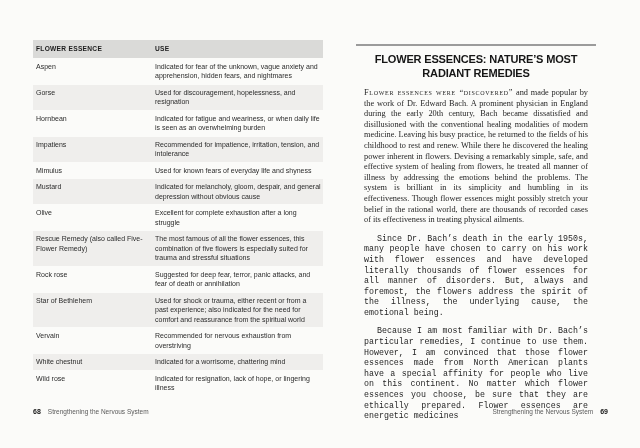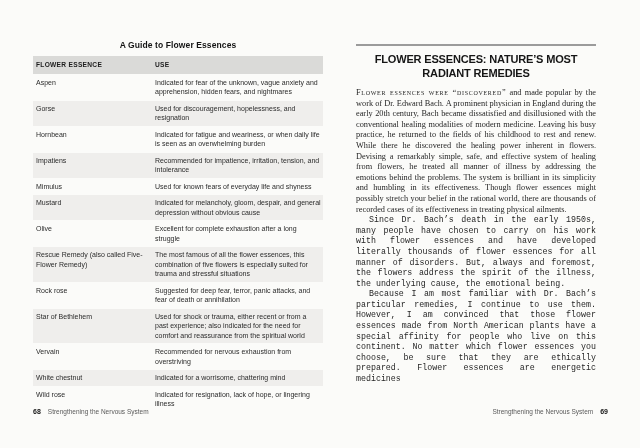--- a/index.html
+++ b/index.html
@@ -31,36 +31,35 @@
   .head-rule{height:2px;background:#9b9b9b;margin-bottom:7px;}
   .chapter-heading{
     text-align:center;font-weight:bold;font-size:11.5px;line-height:13.5px;
     letter-spacing:-.2px;color:#161616;margin:0 0 8px 0;
     transform:scaleX(.96);transform-origin:center;
   }
   .bodytext{
     font-family:"Liberation Serif",serif;font-size:8.3px;line-height:10.6px;
     color:#262626;text-align:justify;
   }
-  .bodytext p{margin:0;}
+  .bodytext p{margin:8px;}
   .bodytext p.indent{text-indent:13px;font-family:Liberation Mono, monospace;}
   .smallcaps{font-variant:small-caps;letter-spacing:.7px;}
   
   .footer{position:absolute;top:408px;font-size:6.5px;color:#5a5a5a;}
   .footer .pnum{font-weight:bold;font-size:7px;color:#161616;}
   .footer-left{left:33px;}
   .footer-left .pnum{margin-right:7px;}
   .footer-right{right:32px;text-align:right;}
   .footer-right .pnum{margin-left:7px;}
 </style>
 </head>
 <body>
 
 <div class="left-page">
-  <div class="table-title">A Guide to Flower Essences</div>
 
   <div class="ftable">
     <div class="trow head">
       <div class="tc-essence">FLOWER ESSENCE</div>
       <div class="tc-use">USE</div>
     </div>
     <div id="table-body">
   <div class="trow">
     <div class="tc-essence">Aspen</div>
     <div class="tc-use">Indicated for fear of the unknown, vague anxiety and apprehension, hidden fears, and nightmares</div>

